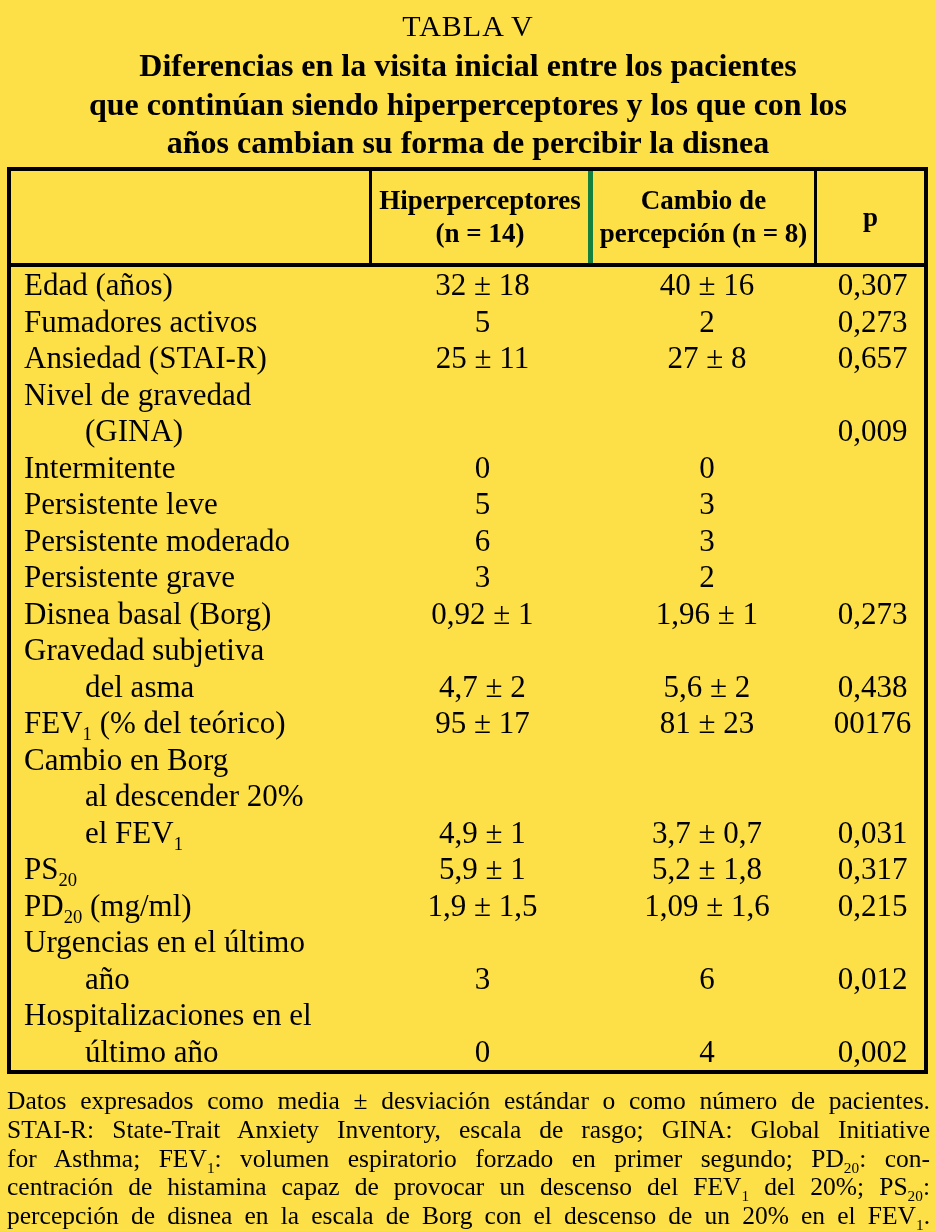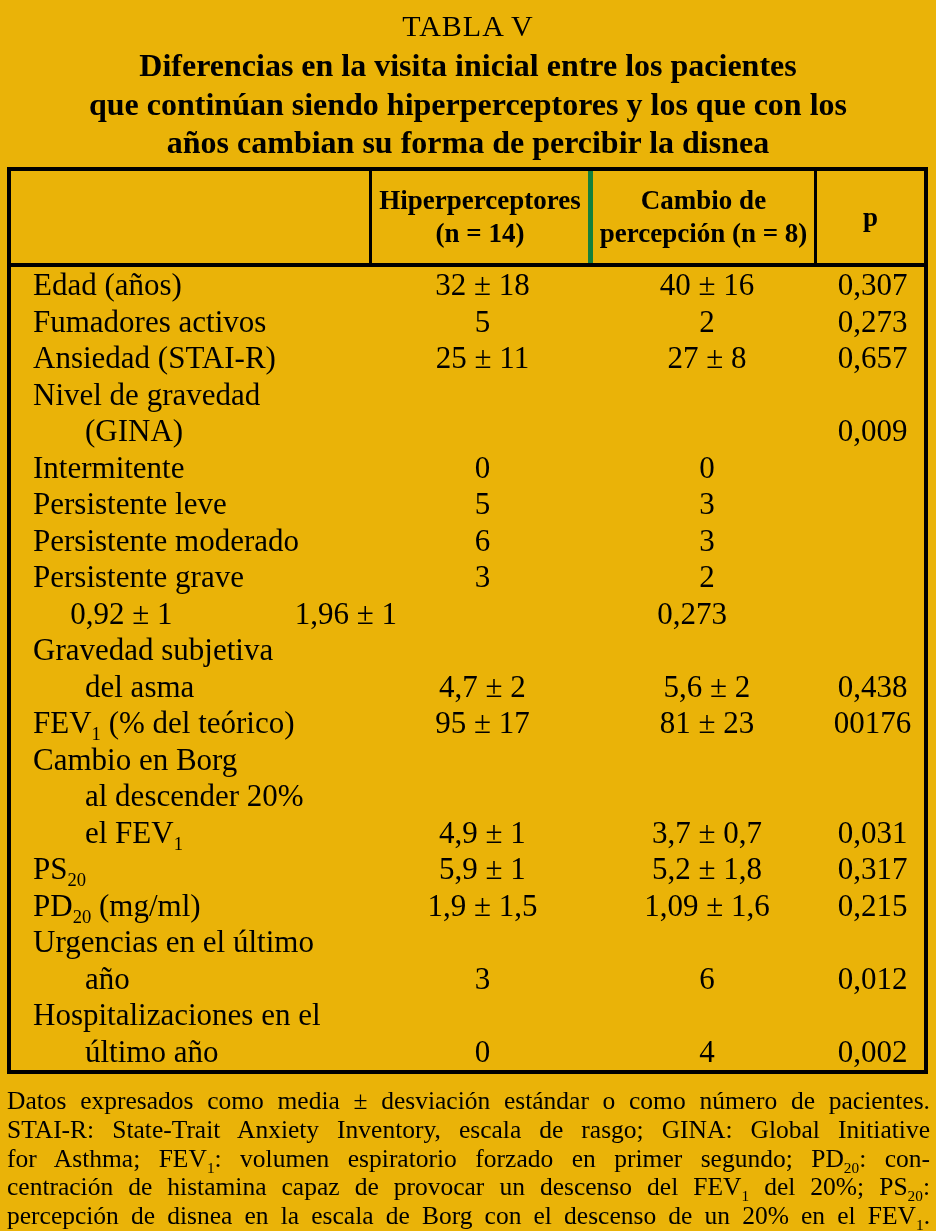--- a/index.html
+++ b/index.html
@@ -1,17 +1,17 @@
 <!DOCTYPE html>
 <html><head>
 <meta charset="utf-8">
 <style>
   html,body { margin:0; padding:0; background:#fff; }
   .page {
-    position:relative; width:936px; height:1231px; background:#eab308;
+    position:relative; width:936px; height:1231px; background:#fde047;
     color:#000; font-family:"Liberation Serif","DejaVu Serif",serif;
     overflow:hidden;
   }
   
   .title-wrap { position:absolute; top:6px; left:0; width:936px; text-align:center; }
   .tabla-num { font-size:30px; line-height:40px; font-weight:normal; letter-spacing:1px; }
   .title-line { font-size:32px; font-weight:bold; line-height:38.5px; }
   
   .dtable {
     position:absolute; left:7px; top:167px; width:921px; height:907px;
@@ -22,21 +22,21 @@
     display:flex; flex-direction:column; justify-content:center; align-items:center;
     text-align:center; font-weight:bold; font-size:27px; line-height:33px;
     box-sizing:border-box; white-space:nowrap; overflow:visible;
   }
   .hc1 { width:361px; border-right:3px solid #000; }
   .hc2 { width:221px; border-right:5px solid #15803d; }
   .hc3 { width:224px; border-right:3px solid #000; }
   .hc4 { flex:1; }
   .tbody { display:flex; flex-direction:column; height:803px; }
   .trow { flex:1; display:flex; align-items:center; font-size:31px; line-height:34px; }
-  .c-label { width:361px; padding-left:22px; box-sizing:border-box; white-space:nowrap; }
+  .c-label { width:361px; padding-left:13px; box-sizing:border-box; white-space:nowrap; }
   .c-label.ind { padding-left:74px; }
   .c-v1 { width:221px; text-align:center; }
   .c-v2 { width:228px; text-align:center; }
   .c-p  { flex:1; text-align:center; }
   
   .footnote { position:absolute; left:7px; top:1087px; width:923px; }
   .fline {
     font-size:25.5px; line-height:28.8px;
     text-align:justify; text-align-last:justify; white-space:normal;
   }
@@ -120,20 +120,21 @@
           <div class="c-v2">3</div>
           <div class="c-p"></div>
         </div>
         <div class="trow">
           <div class="c-label">Persistente grave</div>
           <div class="c-v1">3</div>
           <div class="c-v2">2</div>
           <div class="c-p"></div>
         </div>
         <div class="trow">
+          <div class="c-label">Disnea basal (Borg)</div>
           <div class="c-v1">0,92 ± 1</div>
           <div class="c-v2">1,96 ± 1</div>
           <div class="c-p">0,273</div>
         </div>
         <div class="trow">
           <div class="c-label">Gravedad subjetiva</div>
           <div class="c-v1"></div>
           <div class="c-v2"></div>
           <div class="c-p"></div>
         </div>

